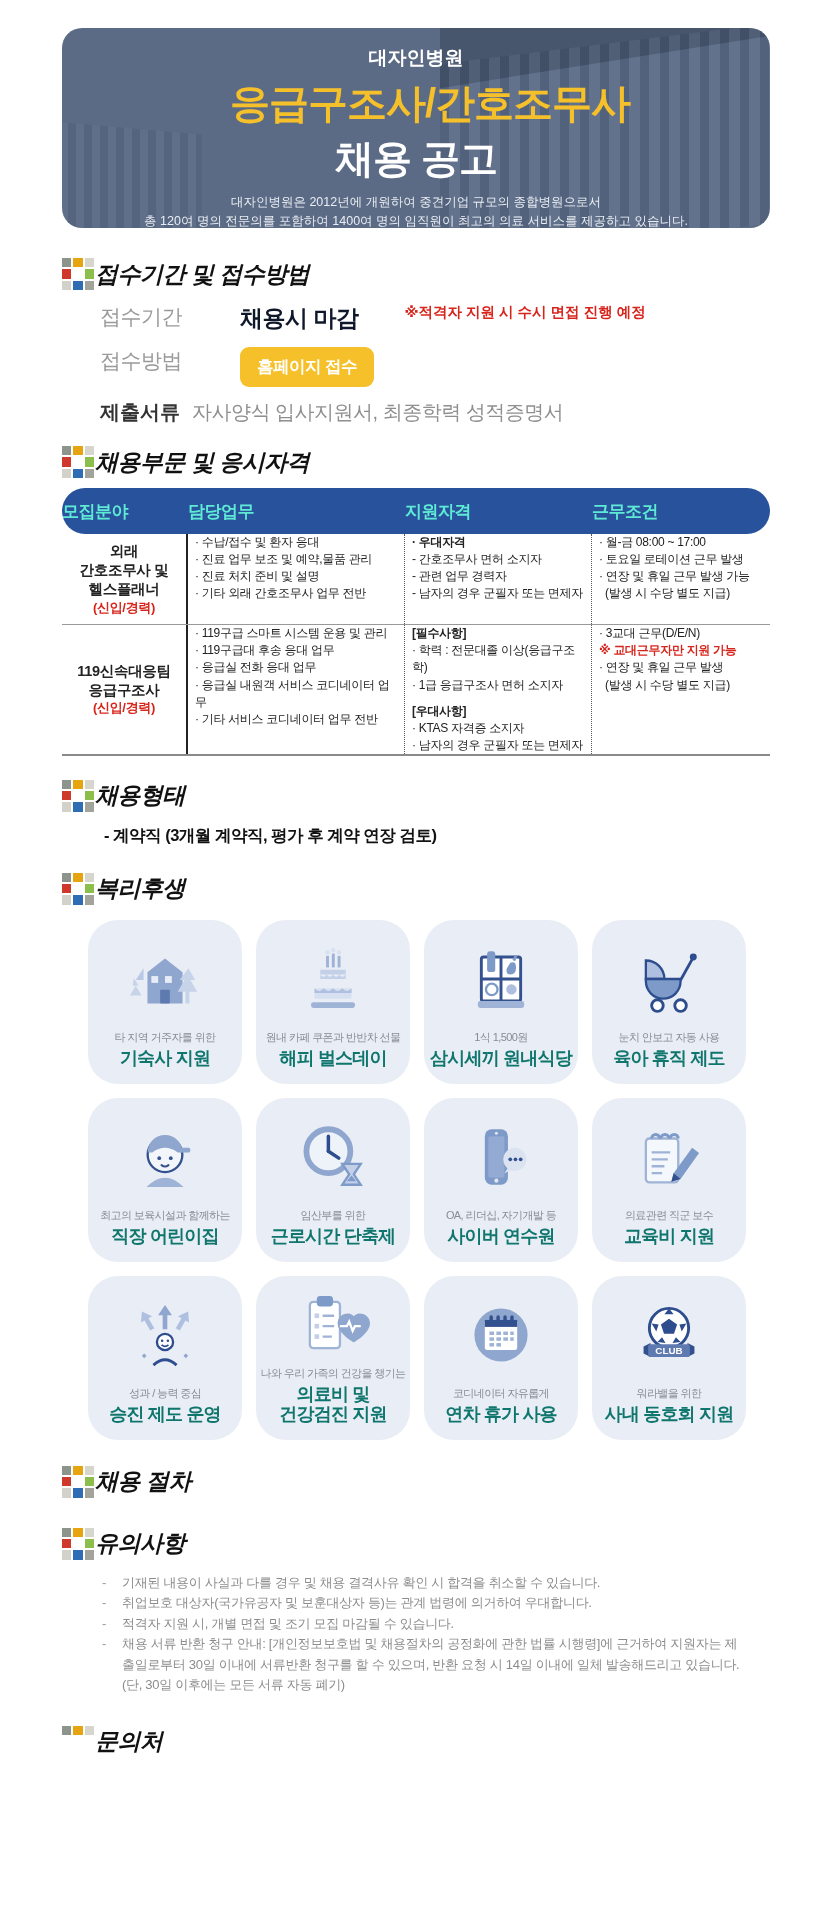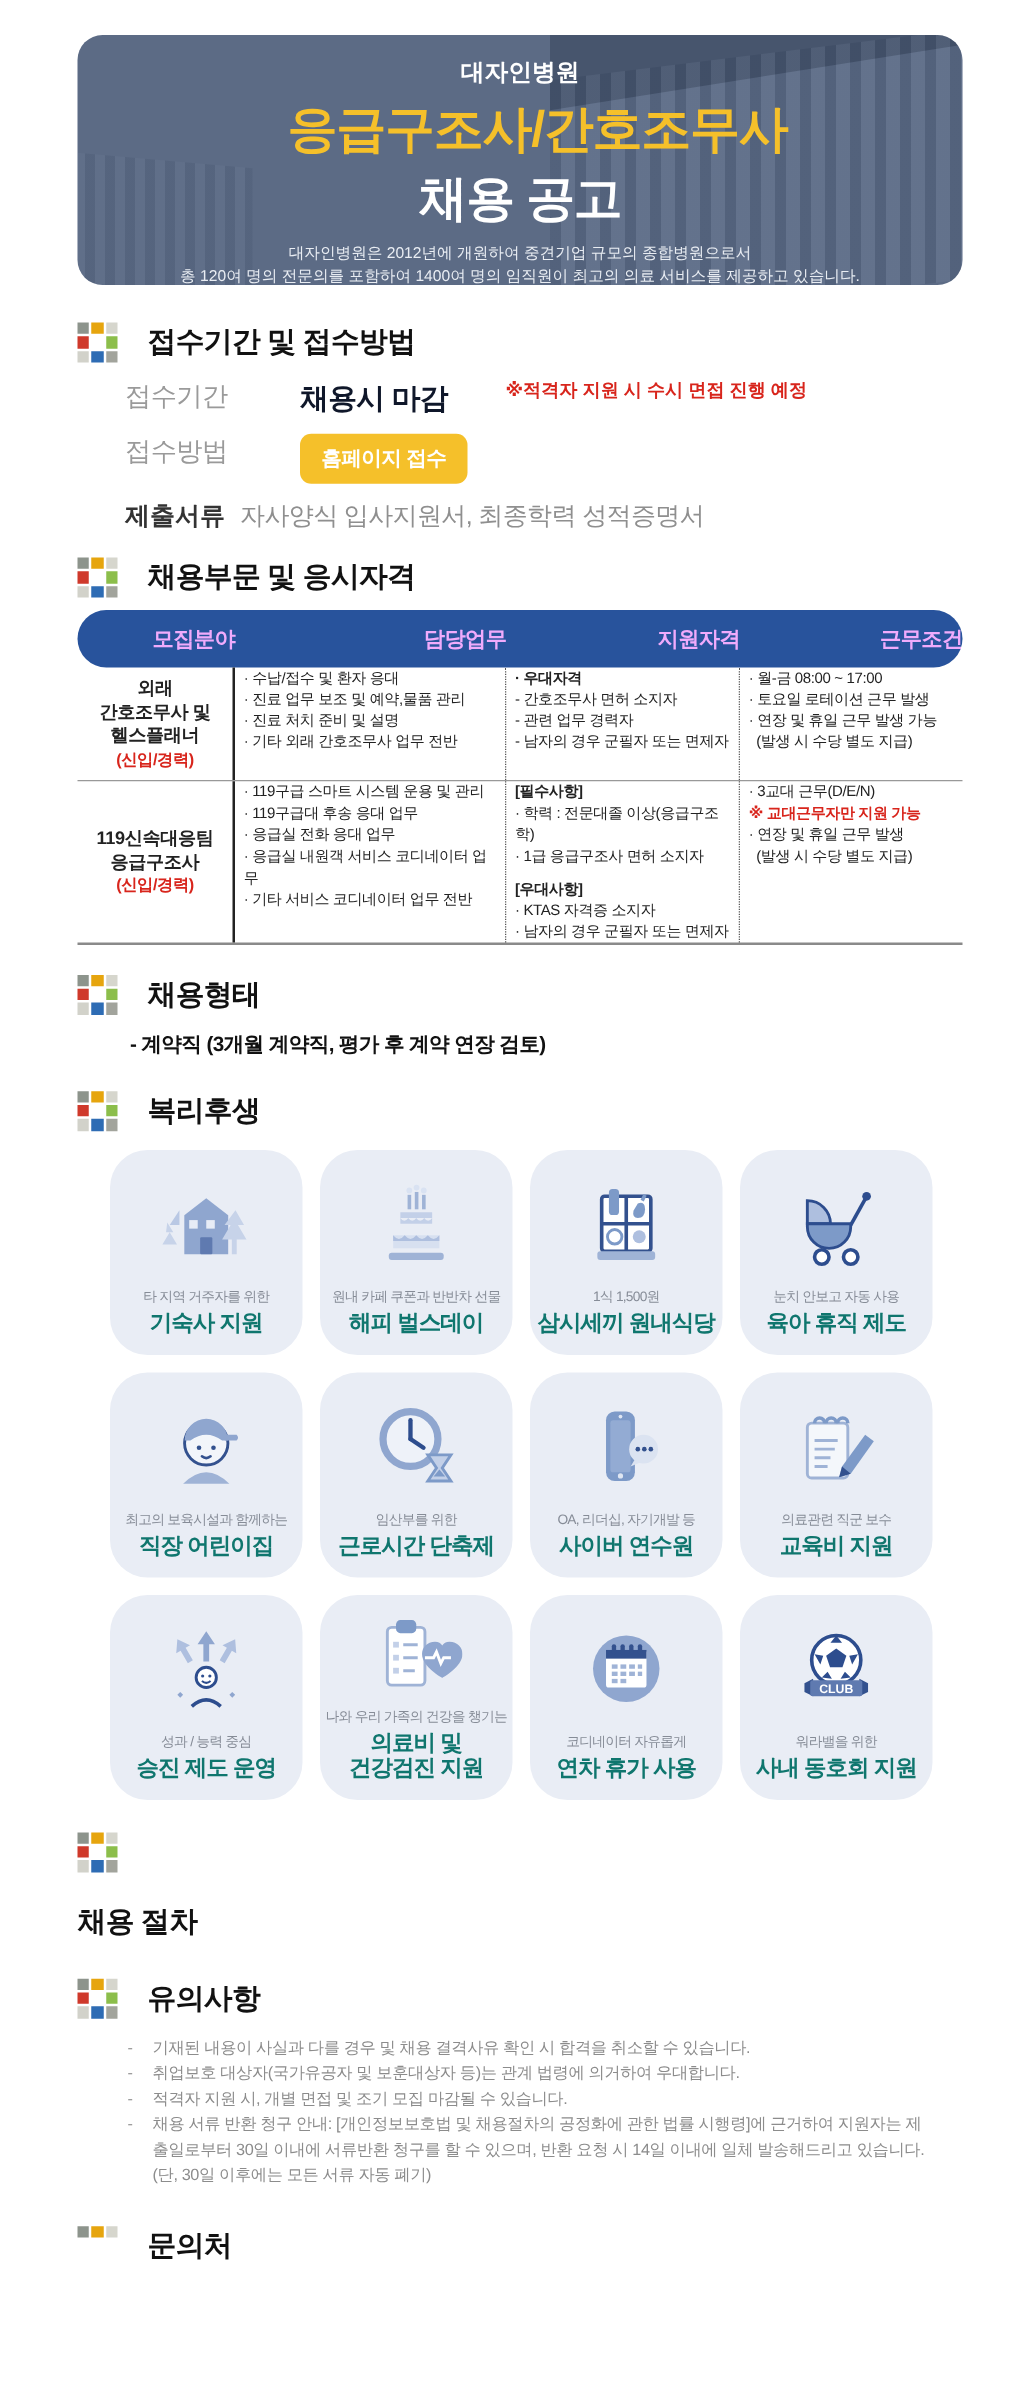--- a/index.html
+++ b/index.html
@@ -18,21 +18,21 @@
     transform:skewY(5deg); opacity:.35; }
   .hero-roof { position:absolute; right:0; top:-36px; width:330px; height:70px; background:rgba(18,28,48,.28); transform:skewY(-9deg); }
   .hero-inner { position:relative; }
   .hero-hospital { padding-top:17px; font-size:19px; font-weight:700; color:#fff; }
   .hero-title { margin-top:5px; font-size:40px; font-weight:800; color:#f5c02a; letter-spacing:-1px;padding-left:28px; }
   .hero-subtitle { margin-top:1px; font-size:39px; font-weight:800; color:#fff; letter-spacing:-1px; }
   .hero-desc { margin-top:7px; font-size:12.5px; line-height:1.5; color:#e9edf3; }
   .hero-desc + .hero-desc { margin-top:0; }
 
   
-  .sec-head { display:flex; align-items:flex-start; gap:24px; }
+  .sec-head { display:flex; align-items:center; gap:1px;font-style:italic; }
   .sec-head h2 { margin:0; font-size:23px; font-weight:800; color:#111; letter-spacing:-0.5px; }
   .mosaic { width:32px; height:32px; display:grid; grid-template-columns:repeat(3,1fr); grid-template-rows:repeat(3,1fr); gap:2px; flex:none; }
   .mosaic i { display:block; }
   .m1{background:#8d948c}.m2{background:#e6a50e}.m3{background:#d6d6cd}
   .m4{background:#cf392b}.m5{background:#fff}.m6{background:#8cbe4b}
   .m7{background:#d2d2ca}.m8{background:#2e6cb4}.m9{background:#a2a49c}
 
   
   .apply-row { display:flex; align-items:flex-start; margin:13px 0 0 38px;gap:32px; }
   .lbl { color:#9a9a9a; font-size:21px; letter-spacing:-0.5px; width:108px; flex:none; }
@@ -42,21 +42,21 @@
     font-size:16.5px; font-weight:800; font-family:inherit; letter-spacing:-0.5px; cursor:pointer; }
   .docs-row { display:flex; align-items:baseline; margin:12px 0 0 38px; }
   .docs-label { font-size:20px; font-weight:800; color:#333; margin-right:12px; flex:none; }
   .docs-value { font-size:20px; color:#8f8f8f; letter-spacing:-0.5px; }
 
   
   .mt-apply { margin-top:30px; }
   .mt-recruit { margin-top:20px; }
   .jtable { margin-top:10px; }
   .thead { display:grid; grid-template-columns:126px 217px 187px 178px; background:#28539c; border-radius:24px;
-    height:46px; align-items:center; color:#f0abfc; font-weight:800; font-size:17px; text-align:right; letter-spacing:-0.5px; }
+    height:46px; align-items:center; color:#5eead4; font-weight:800; font-size:17px; text-align:left; letter-spacing:-0.5px; }
   .tbody { border-bottom:2px solid #8a8a8a; }
   .trow { display:grid; grid-template-columns:126px 217px 187px 178px; }
   .trow + .trow { border-top:1px solid #999; }
   .cell { padding:0 7px; font-size:12px; color:#222; line-height:1.42; letter-spacing:-0.3px; }
   .cell.c1 { display:flex; flex-direction:column; justify-content:center; align-items:center; text-align:center;
     font-weight:800; font-size:14.5px; line-height:1.3; border-right:2px solid #222; padding:8px 3px; }
   .cell.c2 { border-right:1.5px dotted #555; }
   .cell.c3 { border-right:1.5px dotted #555; }
   .red { color:#d8251c; }
   .bold { font-weight:800; }
@@ -71,21 +71,21 @@
   
   .mt-ben { margin-top:26px; }
   .bgrid { display:grid; grid-template-columns:repeat(4,1fr); gap:14px; margin:15px 24px 0 26px; }
   .bcard { background:#e9edf5; border-radius:30px; height:164px; display:flex; flex-direction:column;
     align-items:center; justify-content:flex-end; padding-bottom:15px; text-align:center; overflow:hidden; }
   .bicon { flex:1; display:flex; align-items:center; justify-content:center; padding-top:8px; }
   .bsub { font-size:11px; color:#868c97; letter-spacing:-0.6px; white-space:nowrap; margin-bottom:3px; }
   .btitle { font-size:18px; font-weight:800; color:#0f766e; line-height:1.12; letter-spacing:-0.8px; white-space:pre-line; }
 
   
-  .mt-proc { margin-top:26px;flex-direction:column; }
+  .mt-proc { margin-top:26px; }
   .process { display:flex; align-items:center; margin:13px 0 0 46px; }
   .pcircle { width:104px; height:150px; border:2.5px solid #a9bedd; border-radius:50%; background:#fff; flex:none;
     display:flex; flex-direction:column; align-items:center; justify-content:center; }
   .pcircle + .pcircle { margin-left:-3px; }
   .pstep { font-size:17px; color:#222; letter-spacing:-0.5px; }
   .plabel { font-size:23px; font-weight:800; color:#111; margin-top:2px; letter-spacing:-1.5px; }
   .pline { width:46px; height:4px; background:#5f7ca6; flex:none; }
 
   
   .mt-notes { margin-top:30px; }

